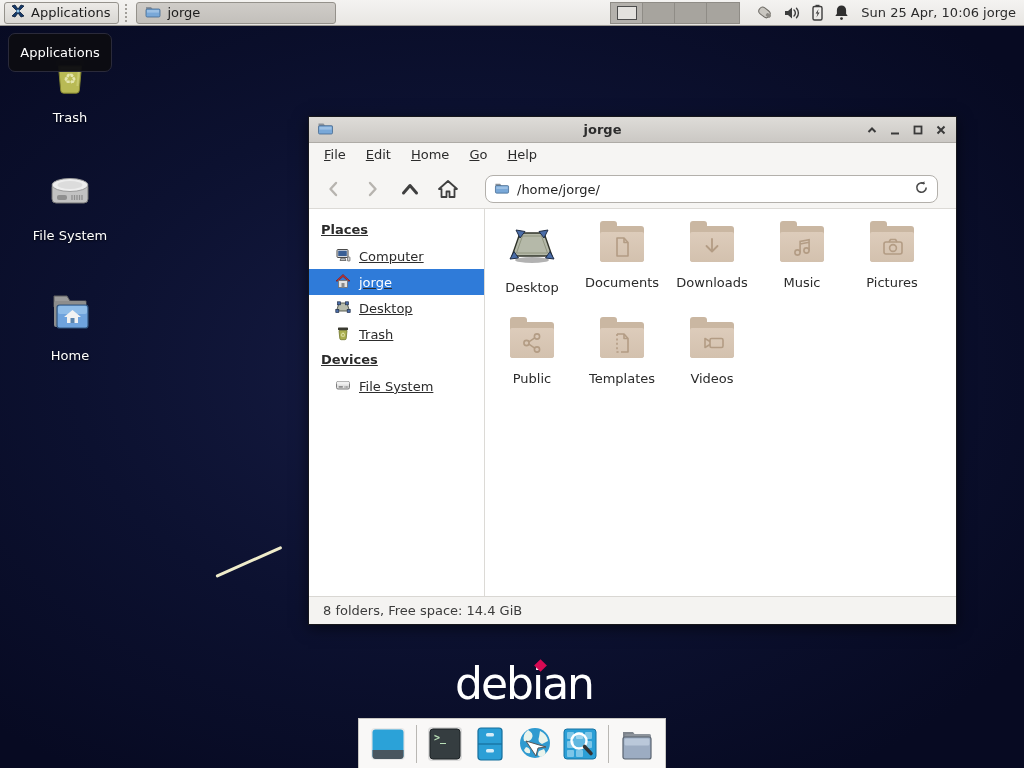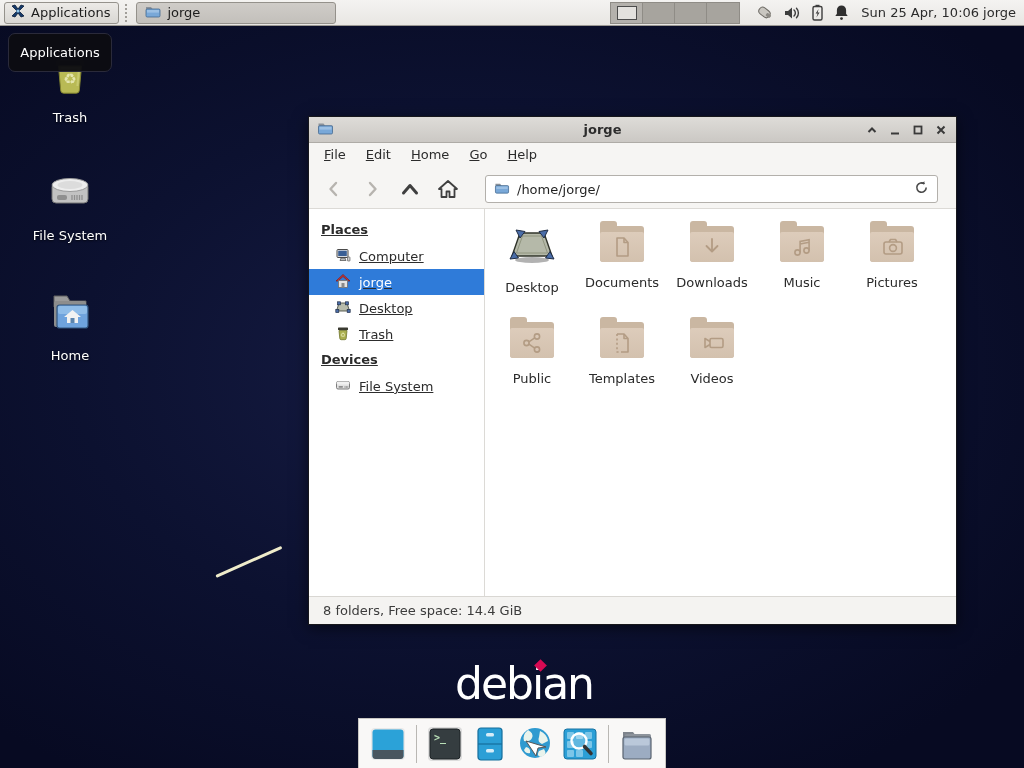--- a/index.html
+++ b/index.html
@@ -68,21 +68,21 @@
   .win-btn { width:14px; height:14px; display:flex; align-items:center; justify-content:center; }
 
   .menubar { height:27px; background:#f6f5f3; display:flex; align-items:flex-start; padding:0 6px; gap:2px; flex:0 0 auto; }
   .menu-item { display:inline-block; padding:4px 9px; color:#2c2c2c; }
   .menu-item::first-letter { text-decoration:underline; }
 
   .toolbar { height:39px; background:#f6f5f3; border-bottom:1px solid #dcdad6; display:flex; align-items:center; padding:0 18px 0 10px; gap:8px; flex:0 0 auto; }
   .nav-btn { width:30px; height:28px; display:flex; align-items:center; justify-content:center; border-radius:3px; }
   .pathbar {
     flex:1; height:28px; margin-left:14px; background:#fff;
-    border:1px solid #b3b0ab; border-radius:3px;
+    border:1px solid #b3b0ab; border-radius:8px;
     display:flex; align-items:center; padding:0 8px; gap:7px;
   }
   .pathbar .path-text { flex:1; color:#1f1f1f; }
 
   .content { flex:1; display:flex; min-height:0;text-decoration:underline; }
   .sidebar { width:176px; background:#fff; border-right:1px solid #dcdad6; padding-top:8px; }
   .side-header { font-weight:bold; color:#2b2b2b; padding:5px 12px 6px; }
   .side-row { height:26px; display:flex; align-items:center; gap:8px; padding-left:26px; color:#2b2b2b; }
   .side-row.selected { background:#2f7bd9; color:#fff; }
   .main { flex:1; background:#fff; position:relative; }

